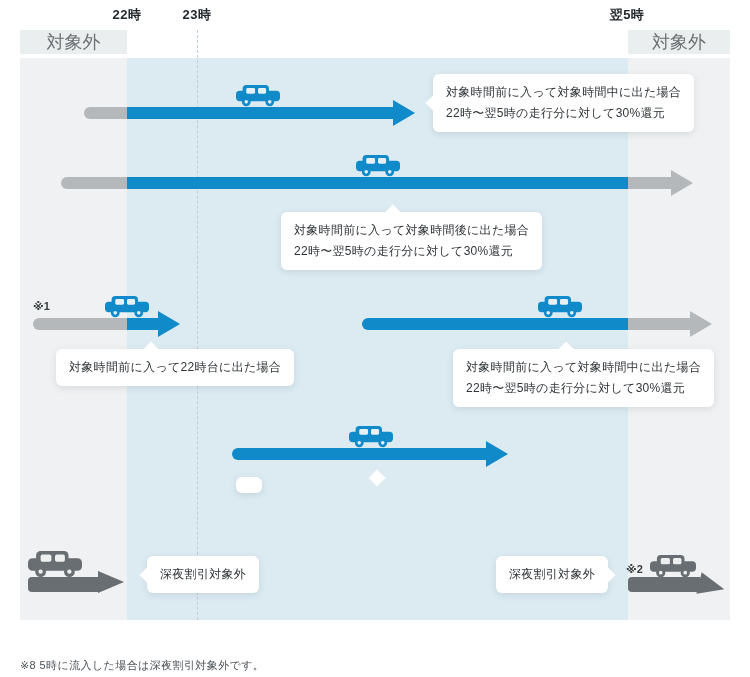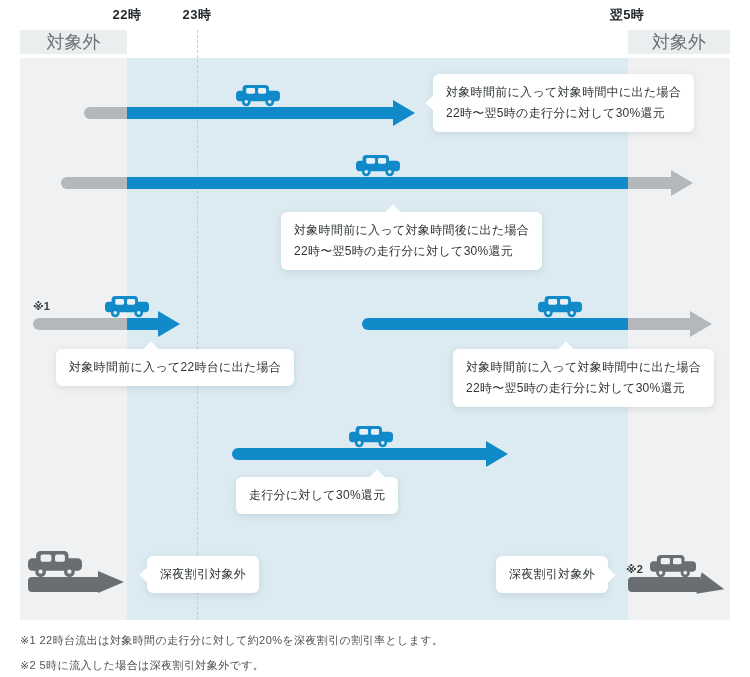--- a/index.html
+++ b/index.html
@@ -158,21 +158,20 @@
         <rect x="14" y="4" width="12" height="8" rx="2" class="win"></rect>
         <rect x="30" y="4" width="11" height="8" rx="2" class="win"></rect>
         <circle cx="14" cy="23" r="6" fill="currentColor"></circle>
         <circle cx="14" cy="23" r="2.4" class="win"></circle>
         <circle cx="46" cy="23" r="6" fill="currentColor"></circle>
         <circle cx="46" cy="23" r="2.4" class="win"></circle>
       </svg>
   </div>
   <div class="bubble" style="left:236px;top:477px">
     <div class="tail tail-up" style="left:135px"></div>
-    <div class="ln">走行分に対して30%還元</div>
   </div>
 
   <div class="car car-dark" style="left:28px;top:551px">
     <svg width="54" height="27" viewBox="0 0 60 30">
         <rect x="9" y="0" width="36" height="16" rx="5" fill="currentColor"></rect>
         <rect x="0" y="8" width="60" height="14" rx="5" fill="currentColor"></rect>
         <rect x="14" y="4" width="12" height="8" rx="2" class="win"></rect>
         <rect x="30" y="4" width="11" height="8" rx="2" class="win"></rect>
         <circle cx="14" cy="23" r="6" fill="currentColor"></circle>
         <circle cx="14" cy="23" r="2.4" class="win"></circle>
@@ -200,16 +199,15 @@
         <rect x="30" y="4" width="11" height="8" rx="2" class="win"></rect>
         <circle cx="14" cy="23" r="6" fill="currentColor"></circle>
         <circle cx="14" cy="23" r="2.4" class="win"></circle>
         <circle cx="46" cy="23" r="6" fill="currentColor"></circle>
         <circle cx="46" cy="23" r="2.4" class="win"></circle>
       </svg>
   </div>
   <div class="ramp-bar" style="left:628px;top:577px;width:72px"></div>
   <div class="ramp-head" style="left:699px;top:572px;transform:rotate(14deg);transform-origin:left center"></div>
 
-  <div class="fn" style="top:633px">※1 22時台流出は対象時間の走行分に対して約20%を深夜割引の割引率とします。</div>
-  <div class="fn" style="top:658px">※2 5時に流入した場合は深夜割引対象外です。</div>
+  <div class="fn" style="top:658px">※8 5時に流入した場合は深夜割引対象外です。</div>
 
 </div>
 
 </body></html>

